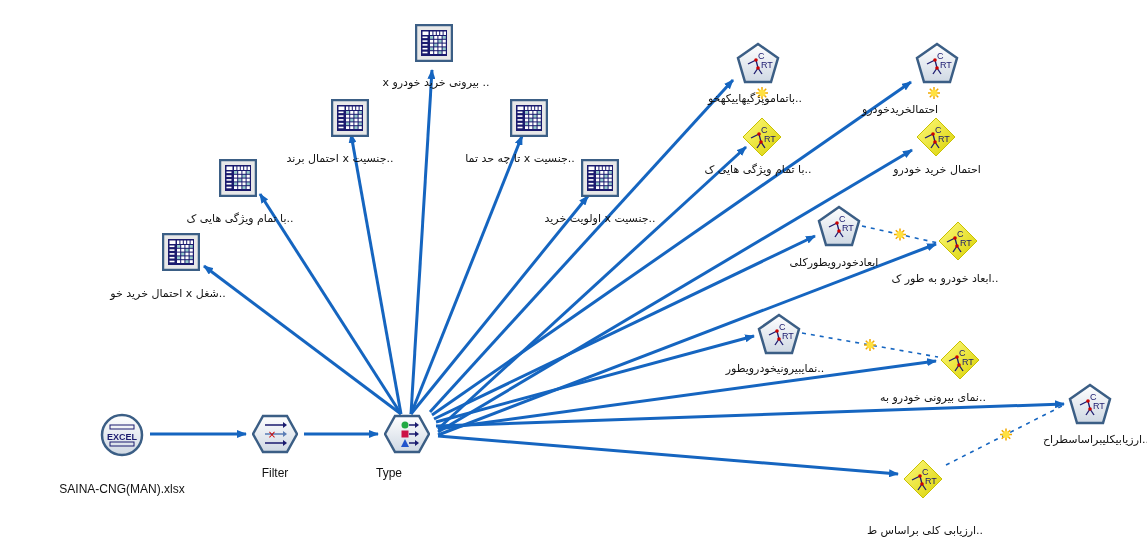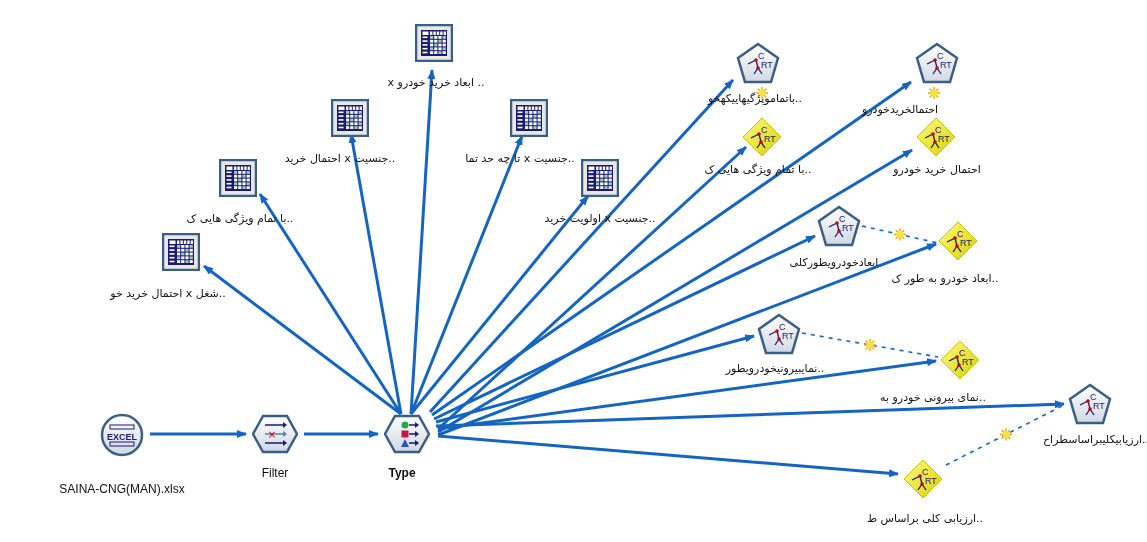--- a/index.html
+++ b/index.html
@@ -138,21 +138,21 @@
       <line x1="25" y1="11" x2="32" y2="11" stroke="#1a1a6e" stroke-width="1.5"></line>
       <polygon points="31,8 35,11 31,14" fill="#1a1a6e"></polygon>
       <rect x="17.5" y="16.5" width="7" height="7" fill="#cc1144"></rect>
       <line x1="25" y1="20" x2="32" y2="20" stroke="#1a1a6e" stroke-width="1.5"></line>
       <polygon points="31,17 35,20 31,23" fill="#1a1a6e"></polygon>
       <polygon points="21,25 25,33 17,33" fill="#2255cc"></polygon>
       <line x1="25" y1="29" x2="32" y2="29" stroke="#1a1a6e" stroke-width="1.5"></line>
       <polygon points="31,26 35,29 31,32" fill="#1a1a6e"></polygon>
     </svg>
   </div>
-  <div class="label latin" style="left:402px;top:466px;font-weight:bold;">Type</div>
+  <div class="label latin" style="left:389px;top:466px;">Type</div>
 
   <div id="dynamic-nodes">
       <div class="node" style="left:162px;top:233px;width:38px;height:38px;"><svg width="38" height="38">
           <rect x="1" y="1" width="36" height="36" fill="#e8e8e8" stroke="#3b5e85" stroke-width="2.5"></rect>
           <rect x="6" y="6" width="26" height="26" fill="#1a1a6e"></rect>
           <rect x="7.5" y="7.5" width="6" height="3.5" fill="#fff"></rect>
           <rect x="15" y="7.5" width="2.4" height="3.5" fill="#fff"></rect>
           <rect x="18.4" y="7.5" width="2.4" height="3.5" fill="#fff"></rect>
           <rect x="21.8" y="7.5" width="2.4" height="3.5" fill="#fff"></rect>
           <rect x="25.2" y="7.5" width="2.4" height="3.5" fill="#fff"></rect>
@@ -248,21 +248,21 @@
           <rect x="15" y="23.4" width="3.2" height="2.8" fill="#9cc"></rect>
           <rect x="19.2" y="23.4" width="3.2" height="2.8" fill="#fff"></rect>
           <rect x="23.4" y="23.4" width="3.2" height="2.8" fill="#fff"></rect>
           <rect x="27.6" y="23.4" width="3.2" height="2.8" fill="#9cc"></rect>
           <rect x="7.5" y="27.7" width="5" height="1.6" fill="#fff"></rect>
           <rect x="15" y="27.2" width="3.2" height="2.8" fill="#fff"></rect>
           <rect x="19.2" y="27.2" width="3.2" height="2.8" fill="#fff"></rect>
           <rect x="23.4" y="27.2" width="3.2" height="2.8" fill="#9cc"></rect>
           <rect x="27.6" y="27.2" width="3.2" height="2.8" fill="#fff"></rect>
         </svg></div>
-      <div class="label" style="left:340px;top:152px;" dir="rtl">..جنسیت x احتمال خرید</div>
+      <div class="label" style="left:340px;top:152px;" dir="rtl">..جنسیت x احتمال برند</div>
       <div class="node" style="left:415px;top:24px;width:38px;height:38px;"><svg width="38" height="38">
           <rect x="1" y="1" width="36" height="36" fill="#e8e8e8" stroke="#3b5e85" stroke-width="2.5"></rect>
           <rect x="6" y="6" width="26" height="26" fill="#1a1a6e"></rect>
           <rect x="7.5" y="7.5" width="6" height="3.5" fill="#fff"></rect>
           <rect x="15" y="7.5" width="2.4" height="3.5" fill="#fff"></rect>
           <rect x="18.4" y="7.5" width="2.4" height="3.5" fill="#fff"></rect>
           <rect x="21.8" y="7.5" width="2.4" height="3.5" fill="#fff"></rect>
           <rect x="25.2" y="7.5" width="2.4" height="3.5" fill="#fff"></rect>
           <rect x="28.6" y="7.5" width="2.4" height="3.5" fill="#fff"></rect>
           <rect x="7.5" y="12.5" width="5" height="1.6" fill="#fff"></rect>
@@ -284,21 +284,21 @@
           <rect x="15" y="23.4" width="3.2" height="2.8" fill="#9cc"></rect>
           <rect x="19.2" y="23.4" width="3.2" height="2.8" fill="#fff"></rect>
           <rect x="23.4" y="23.4" width="3.2" height="2.8" fill="#fff"></rect>
           <rect x="27.6" y="23.4" width="3.2" height="2.8" fill="#9cc"></rect>
           <rect x="7.5" y="27.7" width="5" height="1.6" fill="#fff"></rect>
           <rect x="15" y="27.2" width="3.2" height="2.8" fill="#fff"></rect>
           <rect x="19.2" y="27.2" width="3.2" height="2.8" fill="#fff"></rect>
           <rect x="23.4" y="27.2" width="3.2" height="2.8" fill="#9cc"></rect>
           <rect x="27.6" y="27.2" width="3.2" height="2.8" fill="#fff"></rect>
         </svg></div>
-      <div class="label" style="left:436px;top:76px;" dir="rtl">.. ابعاد خرید خودرو x</div>
+      <div class="label" style="left:436px;top:76px;" dir="rtl">.. بیرونی خرید خودرو x</div>
       <div class="node" style="left:510px;top:99px;width:38px;height:38px;"><svg width="38" height="38">
           <rect x="1" y="1" width="36" height="36" fill="#e8e8e8" stroke="#3b5e85" stroke-width="2.5"></rect>
           <rect x="6" y="6" width="26" height="26" fill="#1a1a6e"></rect>
           <rect x="7.5" y="7.5" width="6" height="3.5" fill="#fff"></rect>
           <rect x="15" y="7.5" width="2.4" height="3.5" fill="#fff"></rect>
           <rect x="18.4" y="7.5" width="2.4" height="3.5" fill="#fff"></rect>
           <rect x="21.8" y="7.5" width="2.4" height="3.5" fill="#fff"></rect>
           <rect x="25.2" y="7.5" width="2.4" height="3.5" fill="#fff"></rect>
           <rect x="28.6" y="7.5" width="2.4" height="3.5" fill="#fff"></rect>
           <rect x="7.5" y="12.5" width="5" height="1.6" fill="#fff"></rect>
@@ -476,15 +476,15 @@
           <polygon points="20,1 39,20 20,39 1,20" fill="url(#nuggrad)" stroke="#c8c000" stroke-width="1"></polygon>
           <text x="19" y="16" font-size="9" font-family="Liberation Sans, sans-serif" fill="#1a1a6e">C</text>
           <text x="22" y="25" font-size="9" font-family="Liberation Sans, sans-serif" fill="#1a1a6e">RT</text>
           <line x1="9" y1="21" x2="17" y2="17" stroke="#1a1a6e" stroke-width="1.3"></line>
           <line x1="17" y1="17" x2="19" y2="25" stroke="#1a1a6e" stroke-width="1.3"></line>
           <line x1="19" y1="25" x2="15" y2="31" stroke="#1a1a6e" stroke-width="1.3"></line>
           <line x1="19" y1="25" x2="23" y2="31" stroke="#1a1a6e" stroke-width="1.3"></line>
           <circle cx="17" cy="17" r="1.8" fill="#c00"></circle>
           <circle cx="19" cy="25" r="1.8" fill="#c00"></circle>
         </svg></div>
-      <div class="label" style="left:925px;top:512px;" dir="rtl">..ارزیابی کلی براساس ط</div>
+      <div class="label" style="left:925px;top:524px;" dir="rtl">..ارزیابی کلی براساس ط</div>
     </div>
 </div>
 
 </body></html>

